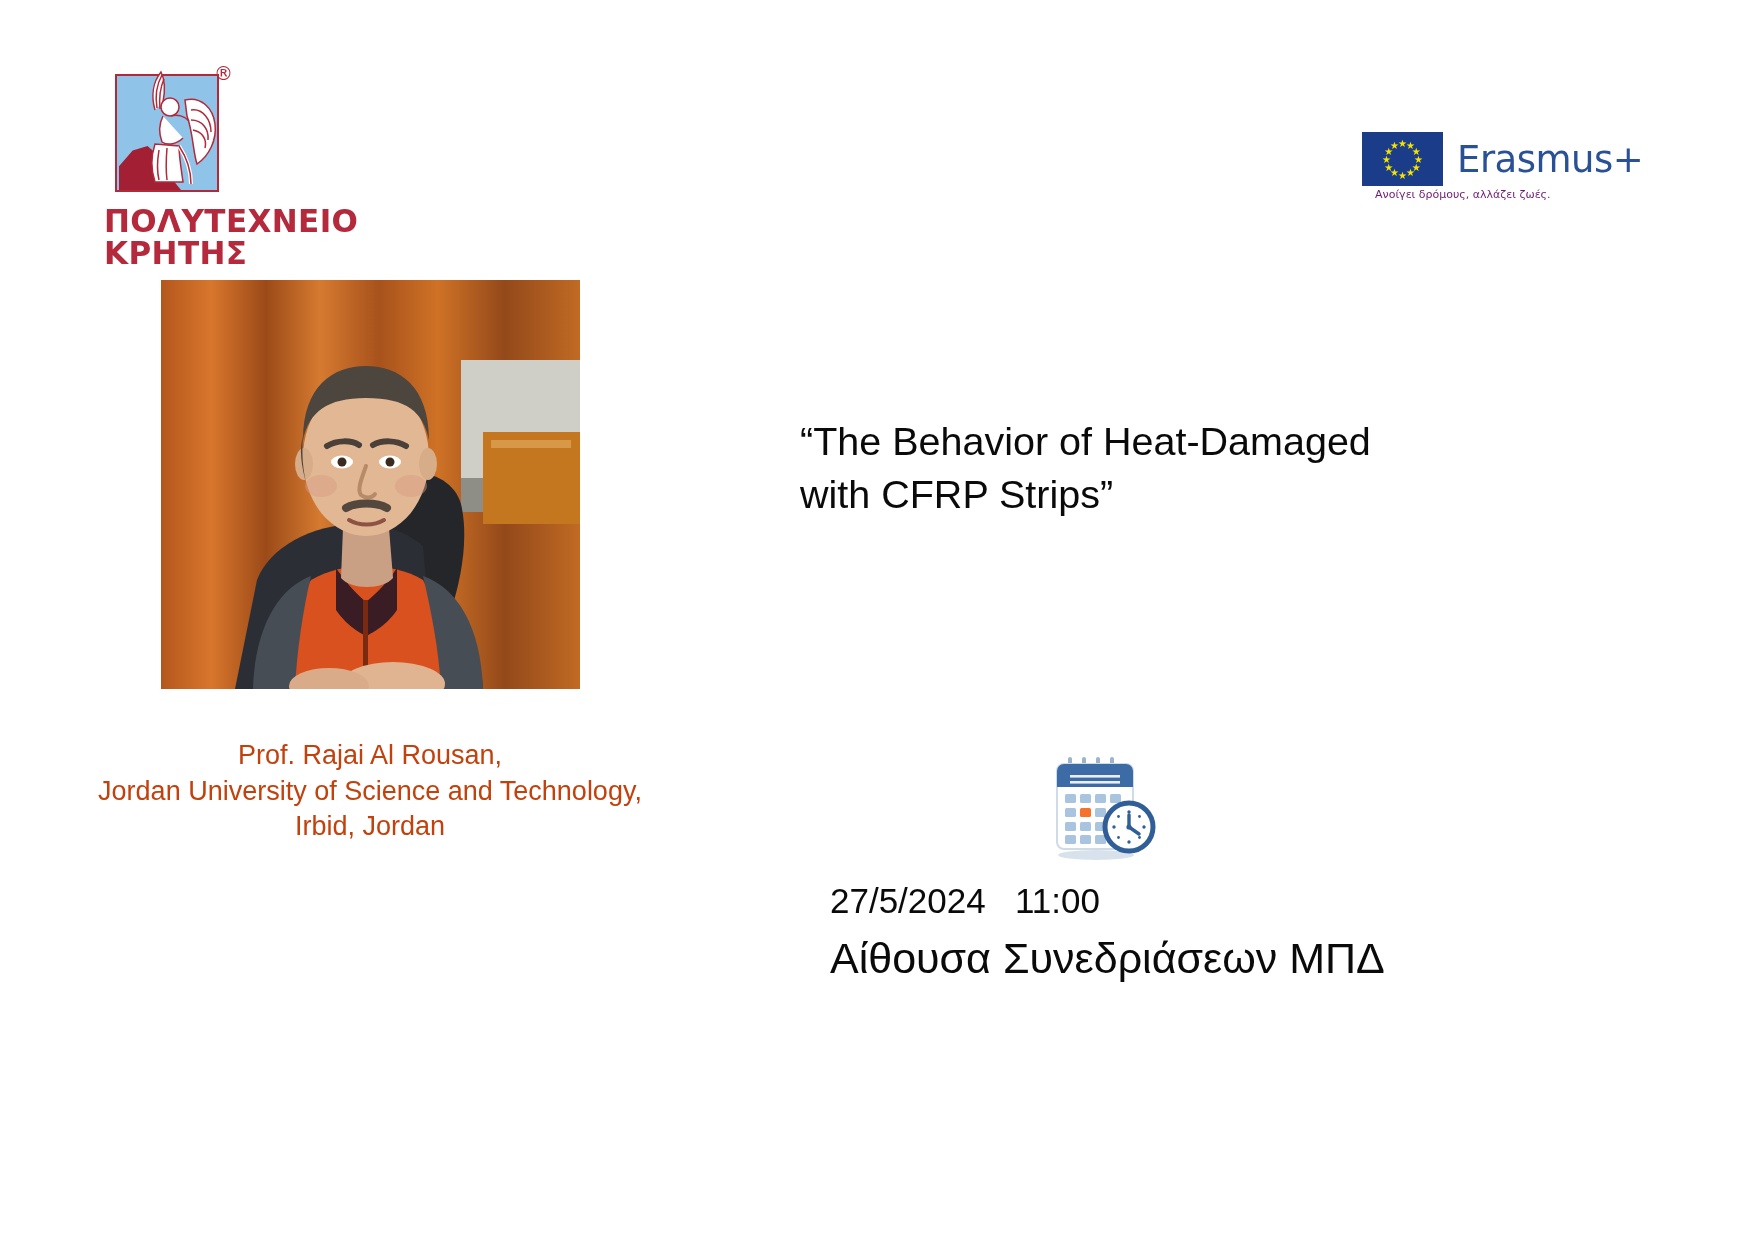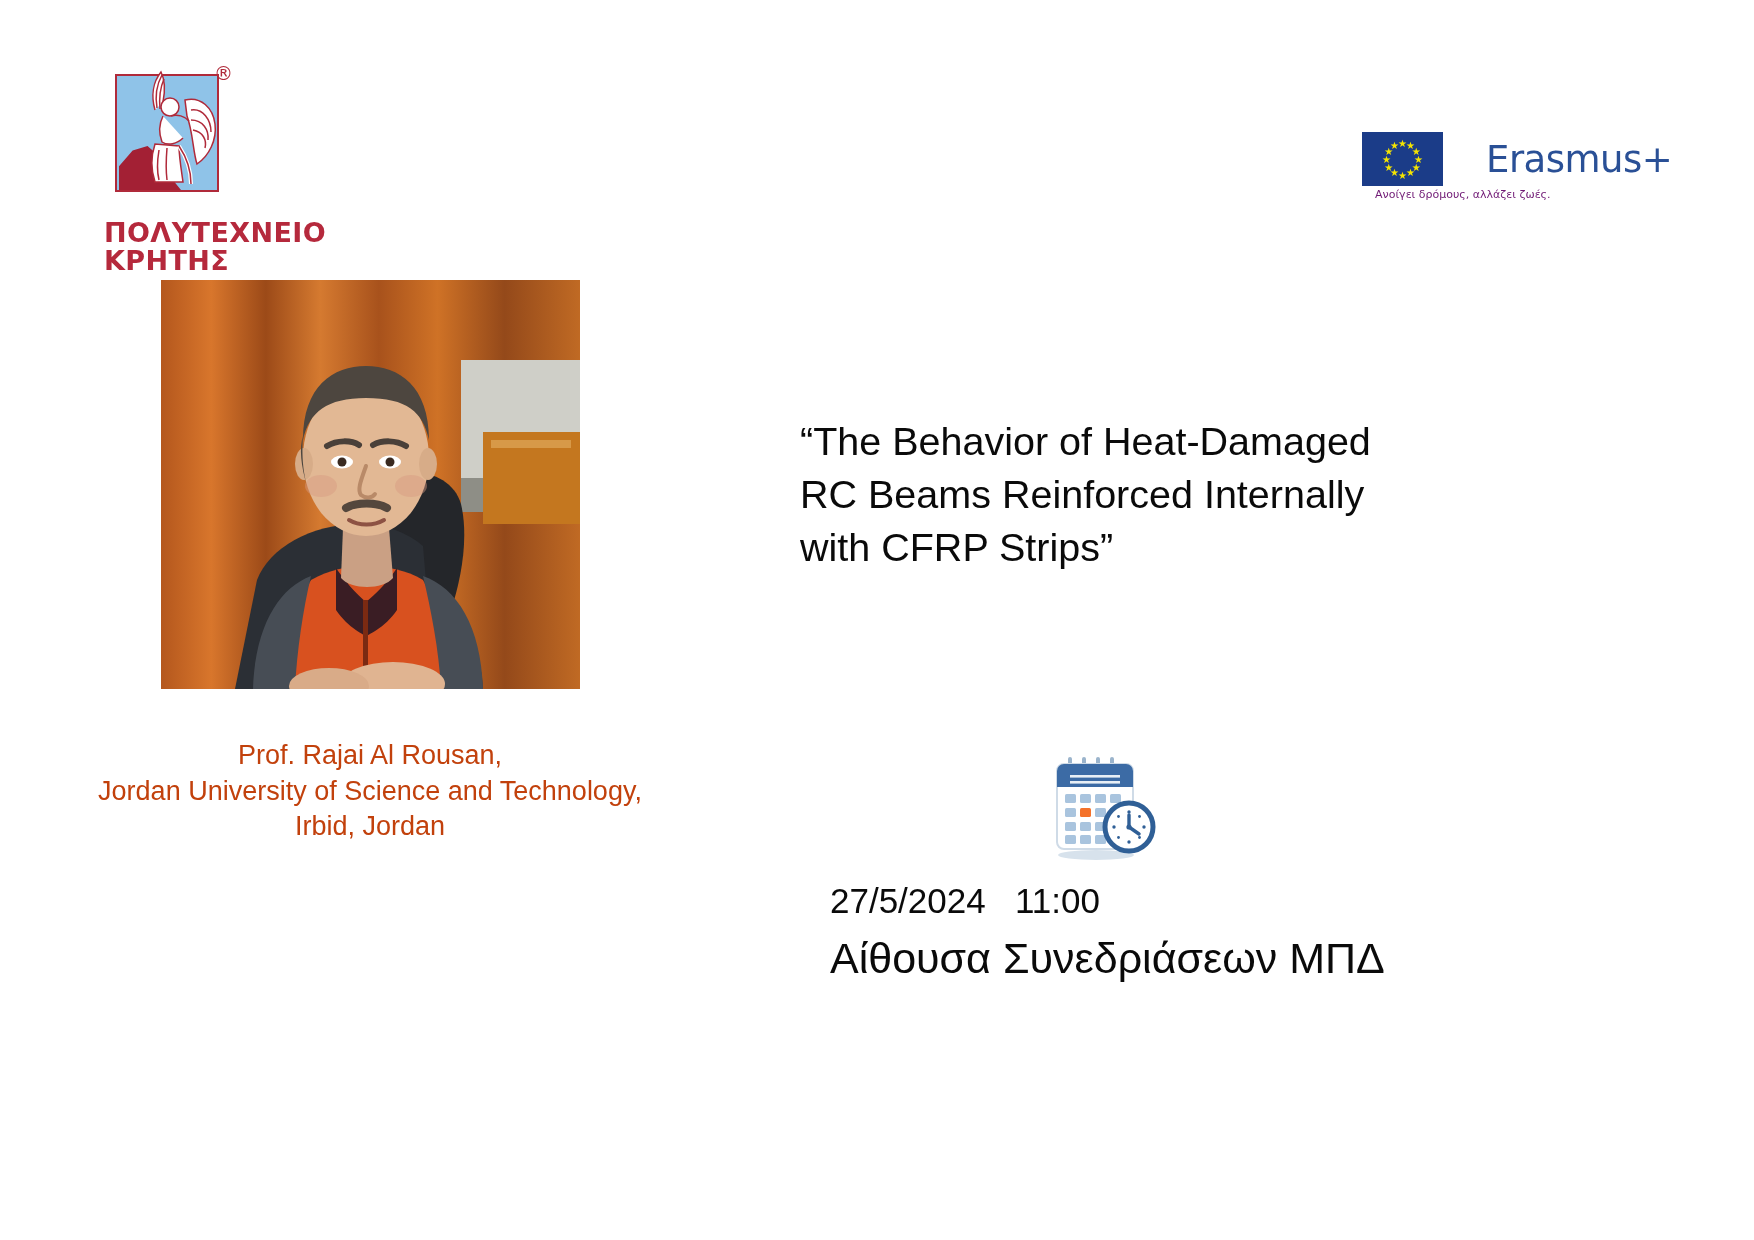--- a/index.html
+++ b/index.html
@@ -62,25 +62,25 @@
   .tuc-reg {
     position: absolute;
     right: -8px;
     top: 2px;
     font-size: 19px;
     color: #b02a3a;
     font-family: "DejaVu Sans", sans-serif;
     line-height: 1;
   }
   .tuc-name {
-    margin-top: 27px;
+    margin-top: 14px;
     margin-left: 4px;
     color: #b5293c;
     font-weight: bold;
-    font-size: 27px;
+    font-size: 31px;
     line-height: 1.02;
     letter-spacing: 0.4px;
     font-family: "DejaVu Sans", sans-serif;
   }
 
   
   .erasmus {
     position: absolute;
     left: 1362px;
     top: 132px;
@@ -107,21 +107,20 @@
     line-height: 9px;
     text-align: center;
   }
   .erasmus-word {
     font-size: 37px;
     color: #2a5096;
     font-family: "DejaVu Sans", sans-serif;
     letter-spacing: -0.5px;
     line-height: 1;
     white-space: nowrap;
-    margin-left: 29px;
   }
   .erasmus-tag {
     margin-top: 2px;
     margin-left: 13px;
     font-size: 11px;
     color: #701a75;
     font-family: "DejaVu Sans", sans-serif;
     white-space: nowrap;
   }
 
@@ -325,21 +324,20 @@
 </div>
 
 <div class="speaker">
   <div>Prof. Rajai Al Rousan,</div>
   <div>Jordan University of Science and Technology,</div>
   <div>Irbid, Jordan</div>
 </div>
 
 <div class="title">
   <div>“The Behavior of Heat-Damaged</div>
-  <div>RC Beams Reinforced Internally</div>
   <div>with CFRP Strips”</div>
 </div>
 
 <div class="cal-icon">
   <svg viewBox="0 0 116 108">
 
     <g stroke="#9bb4cc" stroke-width="4" stroke-linecap="round" fill="none">
       <path d="M26 12 L26 4"></path>
         <path d="M40 12 L40 4"></path>
       <path d="M54 12 L54 4"></path>

